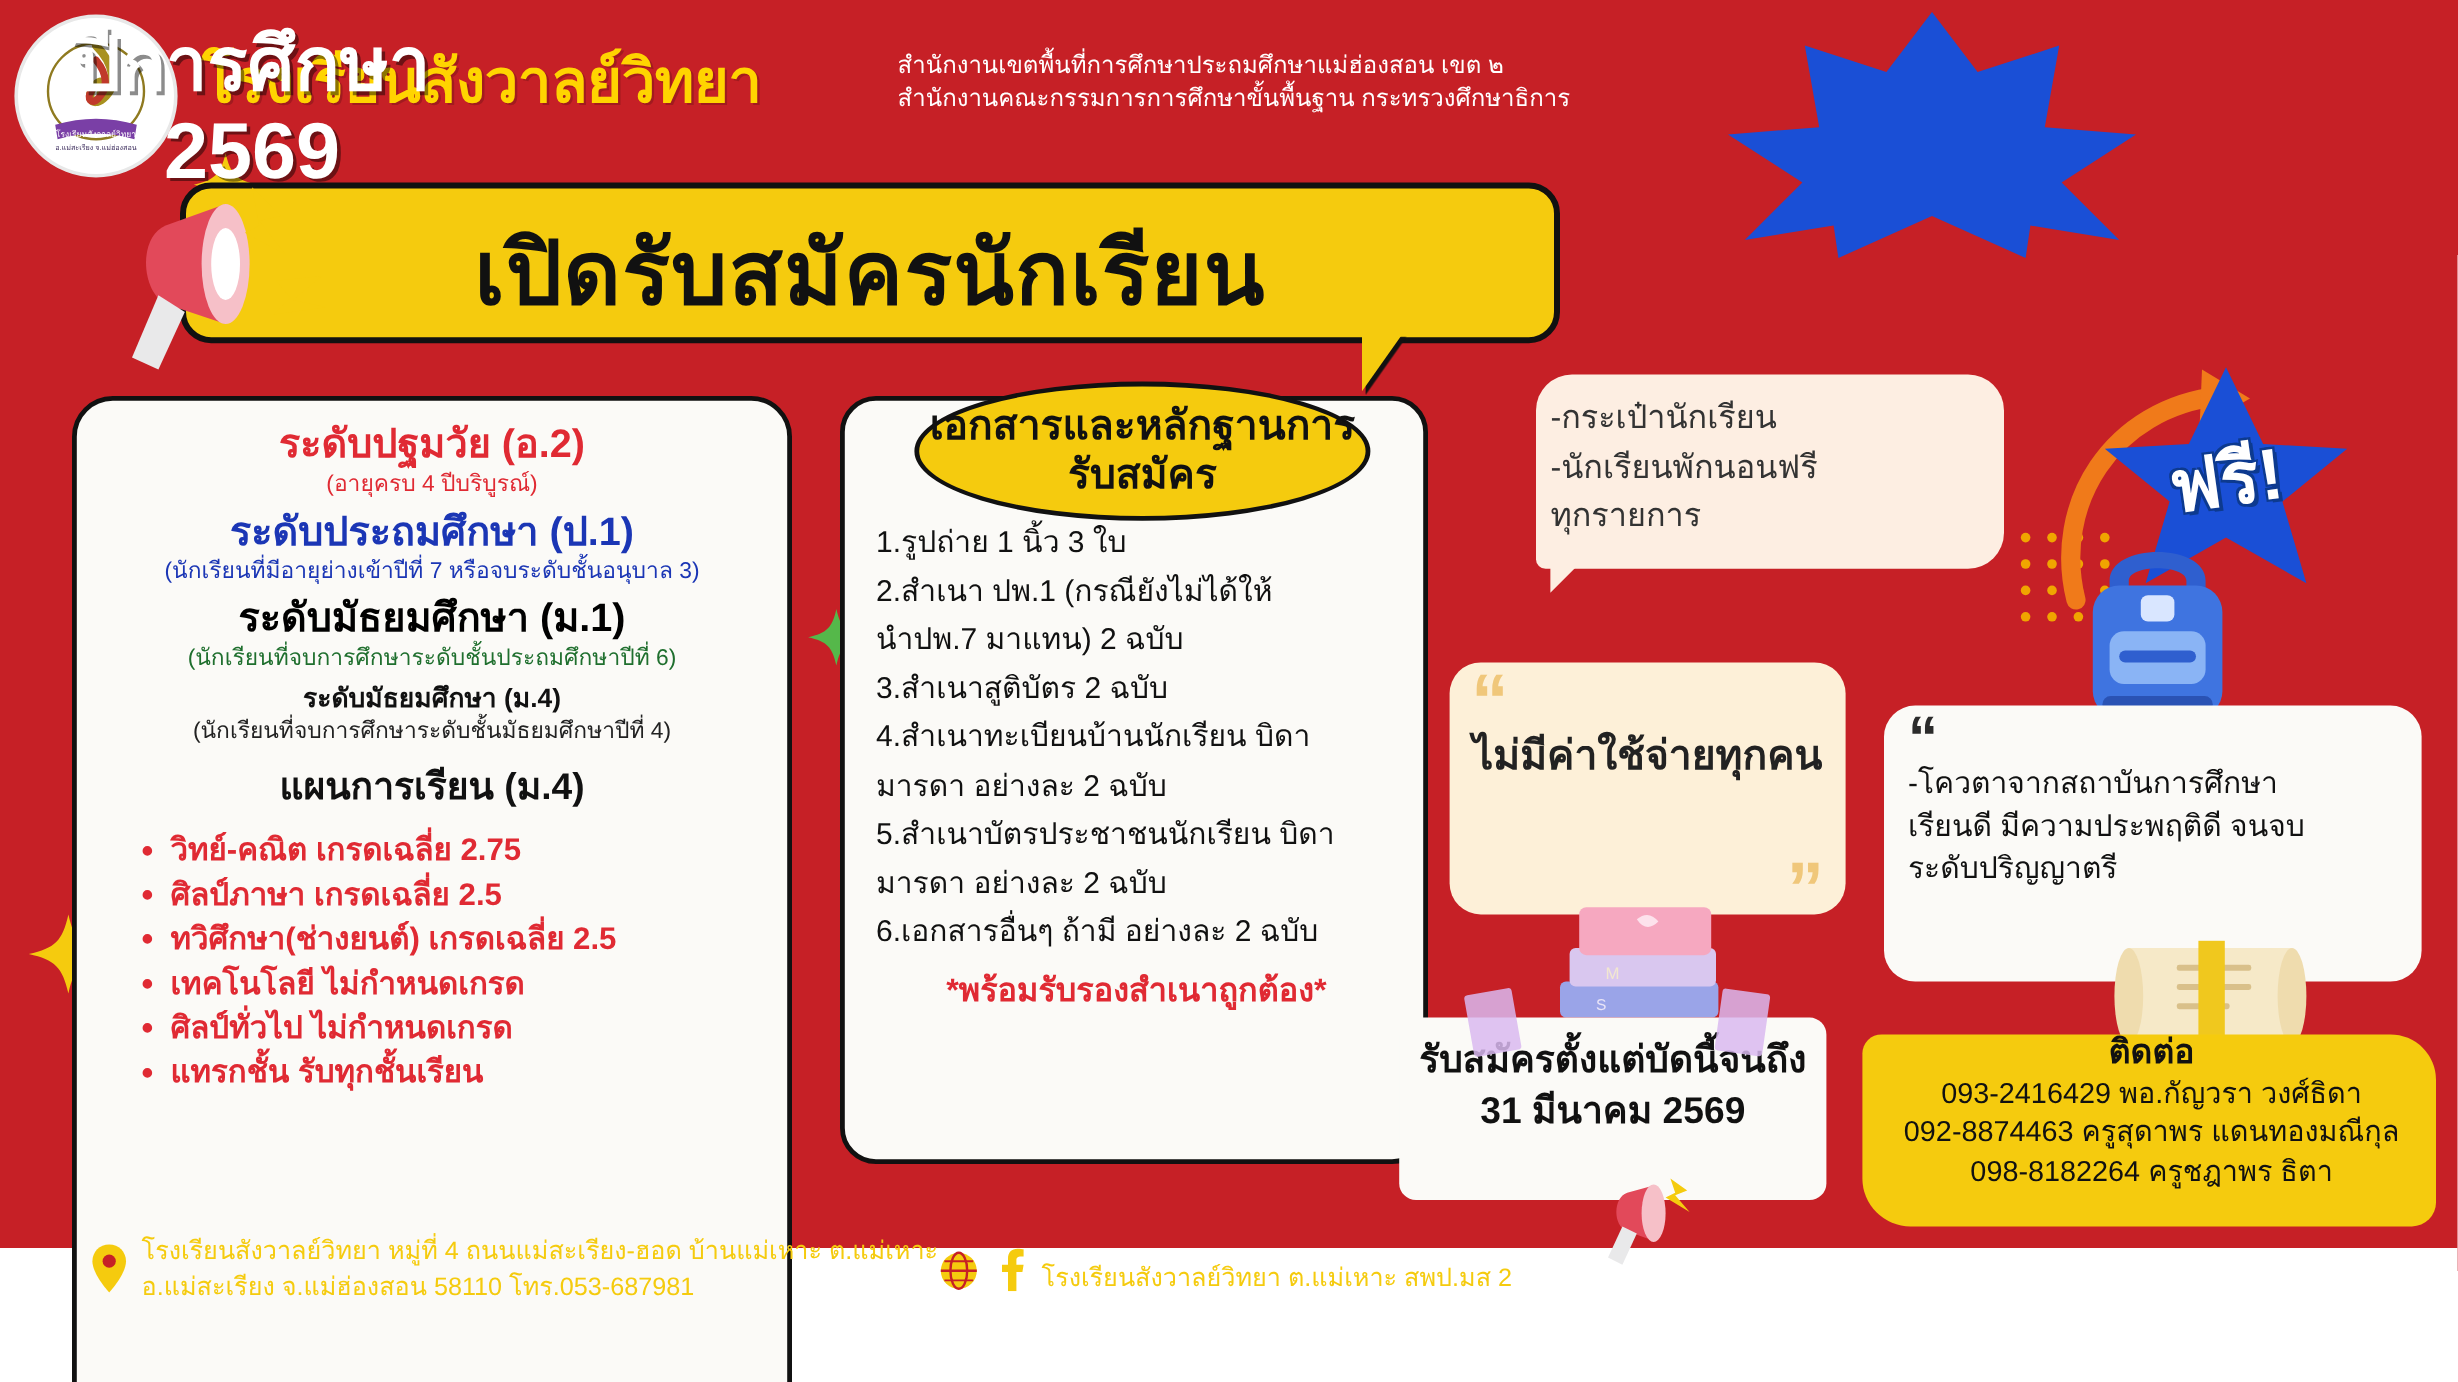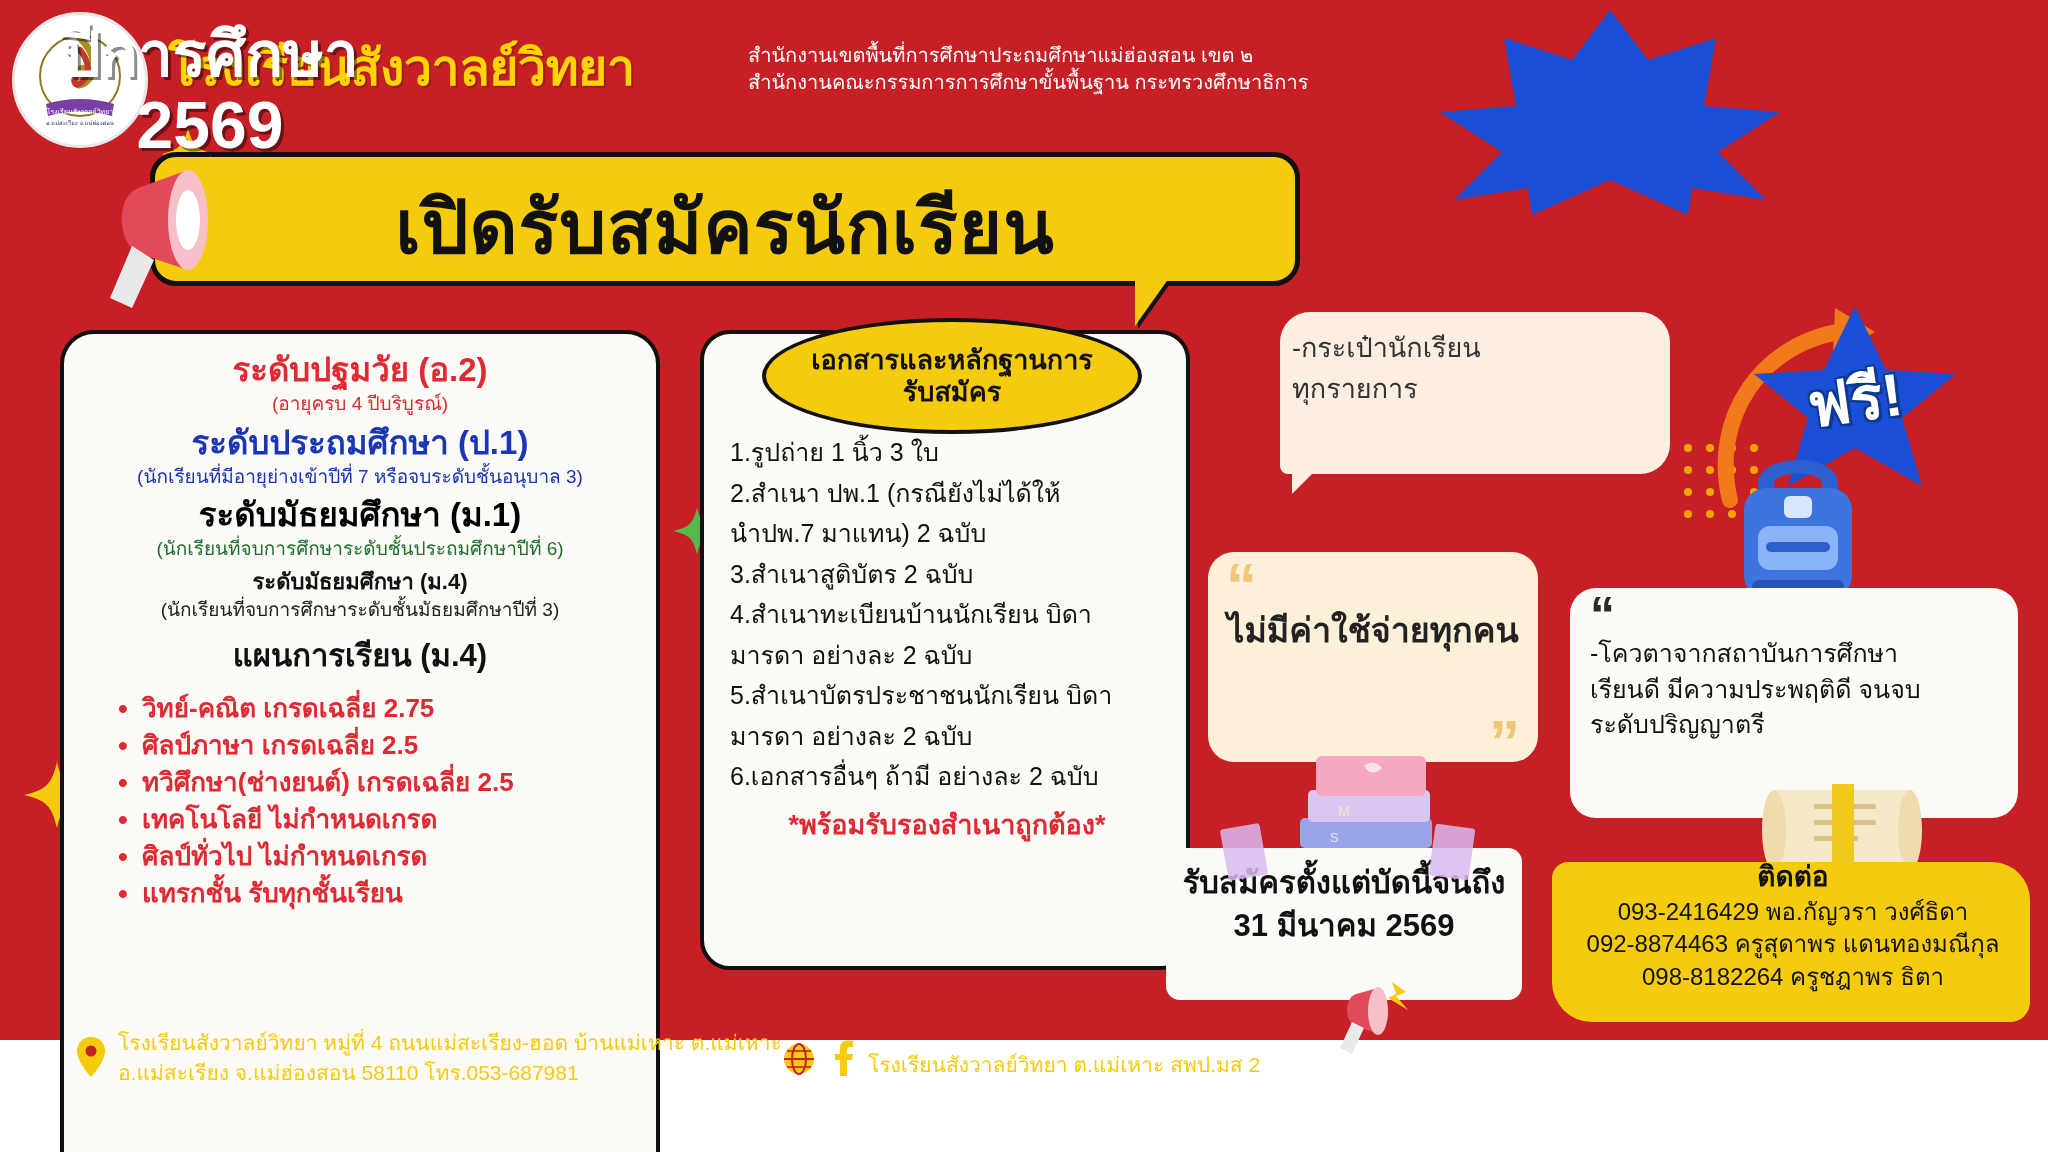--- a/index.html
+++ b/index.html
@@ -131,21 +131,21 @@
   }
   .doc-bubble {
     position: absolute; left: 762px; top: 318px;
     width: 380px; height: 116px;
     background: #f5cb0e;
     border: 4px solid #111;
     border-radius: 50%/50%;
     display: flex; flex-direction: column;
     align-items: center; justify-content: center;
     text-align: center;
-    font-weight: bold; font-size: 27px; color: #111; line-height: 1.2;
+    font-weight: bold; font-size: 34px; color: #111; line-height: 1.2;
   }
   .doc-list { list-style: none; margin-top: 20px; }
   .doc-list li {
     font-size: 25px; color: #111; line-height: 1.62;
   }
   .doc-footer {
     margin-top: 6px; font-size: 27px; color: #e02a33;
     font-weight: 600; text-align: center;
   }
 
@@ -364,21 +364,21 @@
     <div class="lvl lvl-red">ระดับปฐมวัย (อ.2)</div>
     <div class="note note-red">(อายุครบ 4 ปีบริบูรณ์)</div>
 
     <div class="lvl lvl-blue">ระดับประถมศึกษา (ป.1)</div>
     <div class="note note-blue">(นักเรียนที่มีอายุย่างเข้าปีที่ 7 หรือจบระดับชั้นอนุบาล 3)</div>
 
     <div class="lvl lvl-green">ระดับมัธยมศึกษา (ม.1)</div>
     <div class="note note-green">(นักเรียนที่จบการศึกษาระดับชั้นประถมศึกษาปีที่ 6)</div>
 
     <div class="lvl lvl-black">ระดับมัธยมศึกษา (ม.4)</div>
-    <div class="note note-black">(นักเรียนที่จบการศึกษาระดับชั้นมัธยมศึกษาปีที่ 3)</div>
+    <div class="note note-black">(นักเรียนที่จบการศึกษาระดับชั้นมัธยมศึกษาปีที่ 4)</div>
 
     <div class="plan-title">แผนการเรียน (ม.4)</div>
     <ul class="bullets">
       <li>วิทย์-คณิต เกรดเฉลี่ย 2.75</li>
       <li>ศิลป์ภาษา เกรดเฉลี่ย 2.5</li>
       <li>ทวิศึกษา(ช่างยนต์) เกรดเฉลี่ย 2.5</li>
       <li>เทคโนโลยี ไม่กำหนดเกรด</li>
       <li>ศิลป์ทั่วไป ไม่กำหนดเกรด</li>
       <li>แทรกชั้น รับทุกชั้นเรียน</li>
     </ul>
@@ -399,20 +399,21 @@
     <div class="doc-footer">*พร้อมรับรองสำเนาถูกต้อง*</div>
   </div>
 
   <div class="doc-bubble">
     <span>เอกสารและหลักฐานการ</span>
     <span>รับสมัคร</span>
   </div>
 
   <div class="card-free">
     <div>-กระเป๋านักเรียน</div>
+    <div>-นักเรียนพักนอนฟรี</div>
     <div>ทุกรายการ</div>
   </div>
   <div class="card-free-tail"></div>
 
   <svg class="free-star" viewBox="0 0 330 200">
     <polygon points="165,6 196,70 266,74 212,118 232,186 165,148 98,186 118,118 64,74 134,70" fill="#1a4fd6"></polygon>
   </svg>
   <div class="free-star-label">ฟรี!</div>
 
   <svg class="backpack" viewBox="0 0 160 180">

